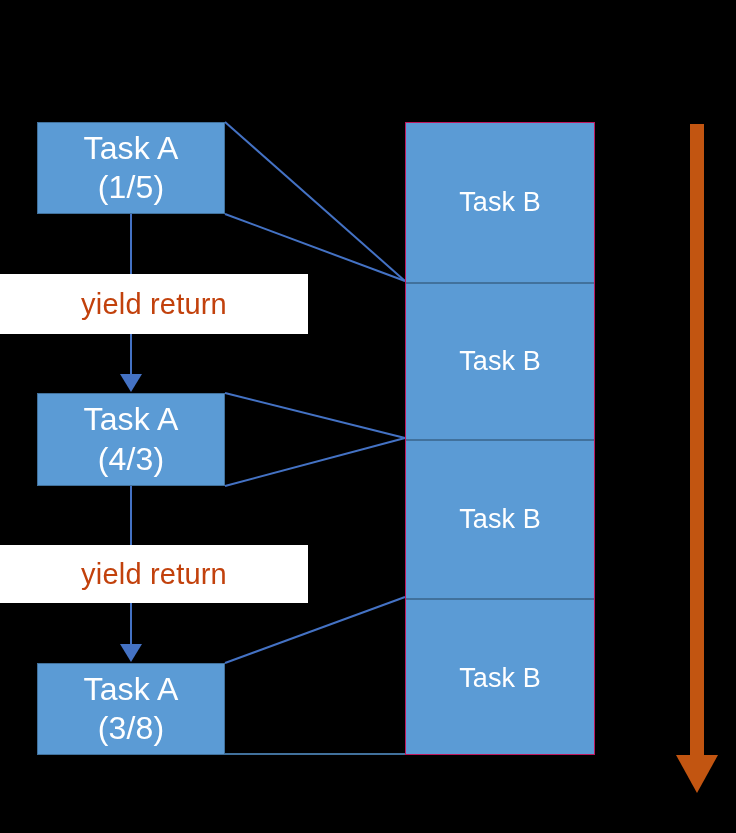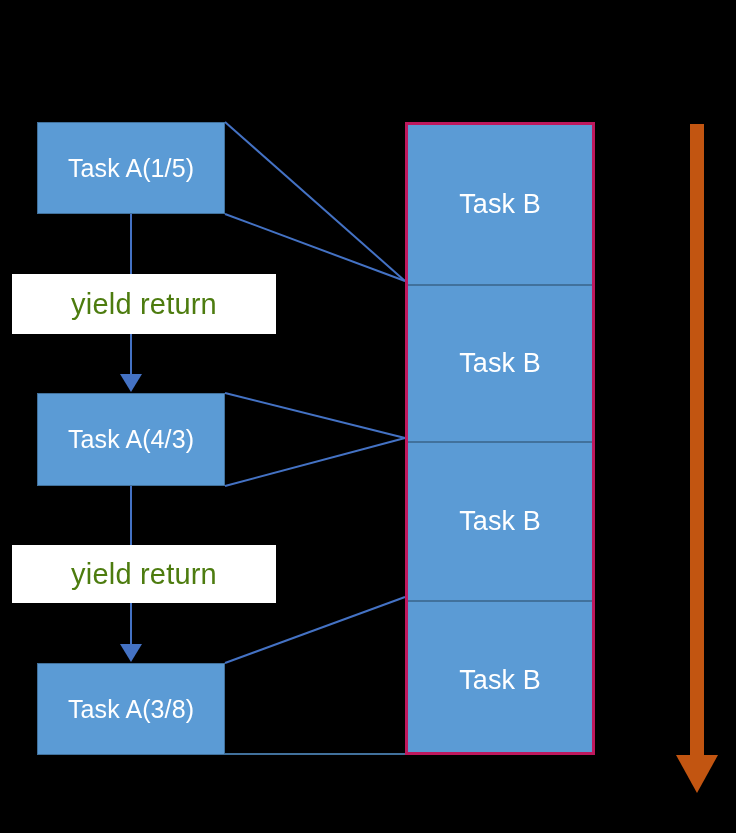--- a/index.html
+++ b/index.html
@@ -14,64 +14,64 @@
     background: #000000;
     overflow: hidden;
     font-family: "Liberation Sans", sans-serif;
   }
   .task-a-box {
     position: absolute;
     box-sizing: border-box;
     background: #5B9BD5;
     border: 1px solid #41719C;
     display: flex;
-    flex-direction: row;
+    flex-direction: column;
     align-items: center;
     justify-content: center;
     color: #FFFFFF;
-    font-size: 25px;
+    font-size: 32px;
     line-height: 1.22;
     letter-spacing: 0.1px;
   }
   .task-a-box .line {
     display: block;
     white-space: nowrap;
   }
   .task-b-col {
     position: absolute;
     left: 405px;
     top: 122px;
     width: 190px;
     height: 633px;
     box-sizing: border-box;
     background: #5B9BD5;
-    border: 3px solid #be185d;
+    border: 1px solid #be185d;
     padding-left: 7px;
   }
   .task-b-seg {
     position: absolute;
     left: 0;
     width: 100%;
     box-sizing: border-box;
     display: flex;
     align-items: center;
     justify-content: center;
     color: #FFFFFF;
     font-size: 27px;
     letter-spacing: 0.1px;
   }
   .task-b-seg.divided {
     border-top: 2px solid #41719C;
   }
   .yield-box {
     position: absolute;
-    left: 12px;
-    width: 264px;
+    left: 0;
+    width: 308px;
     background: #FFFFFF;
-    color: #4d7c0f;
+    color: #c2410c;
     display: flex;
     align-items: center;
     justify-content: center;
     font-size: 29px;
     letter-spacing: 0.2px;
   }
   #connectors {
     position: absolute;
     left: 0;
     top: 0;

